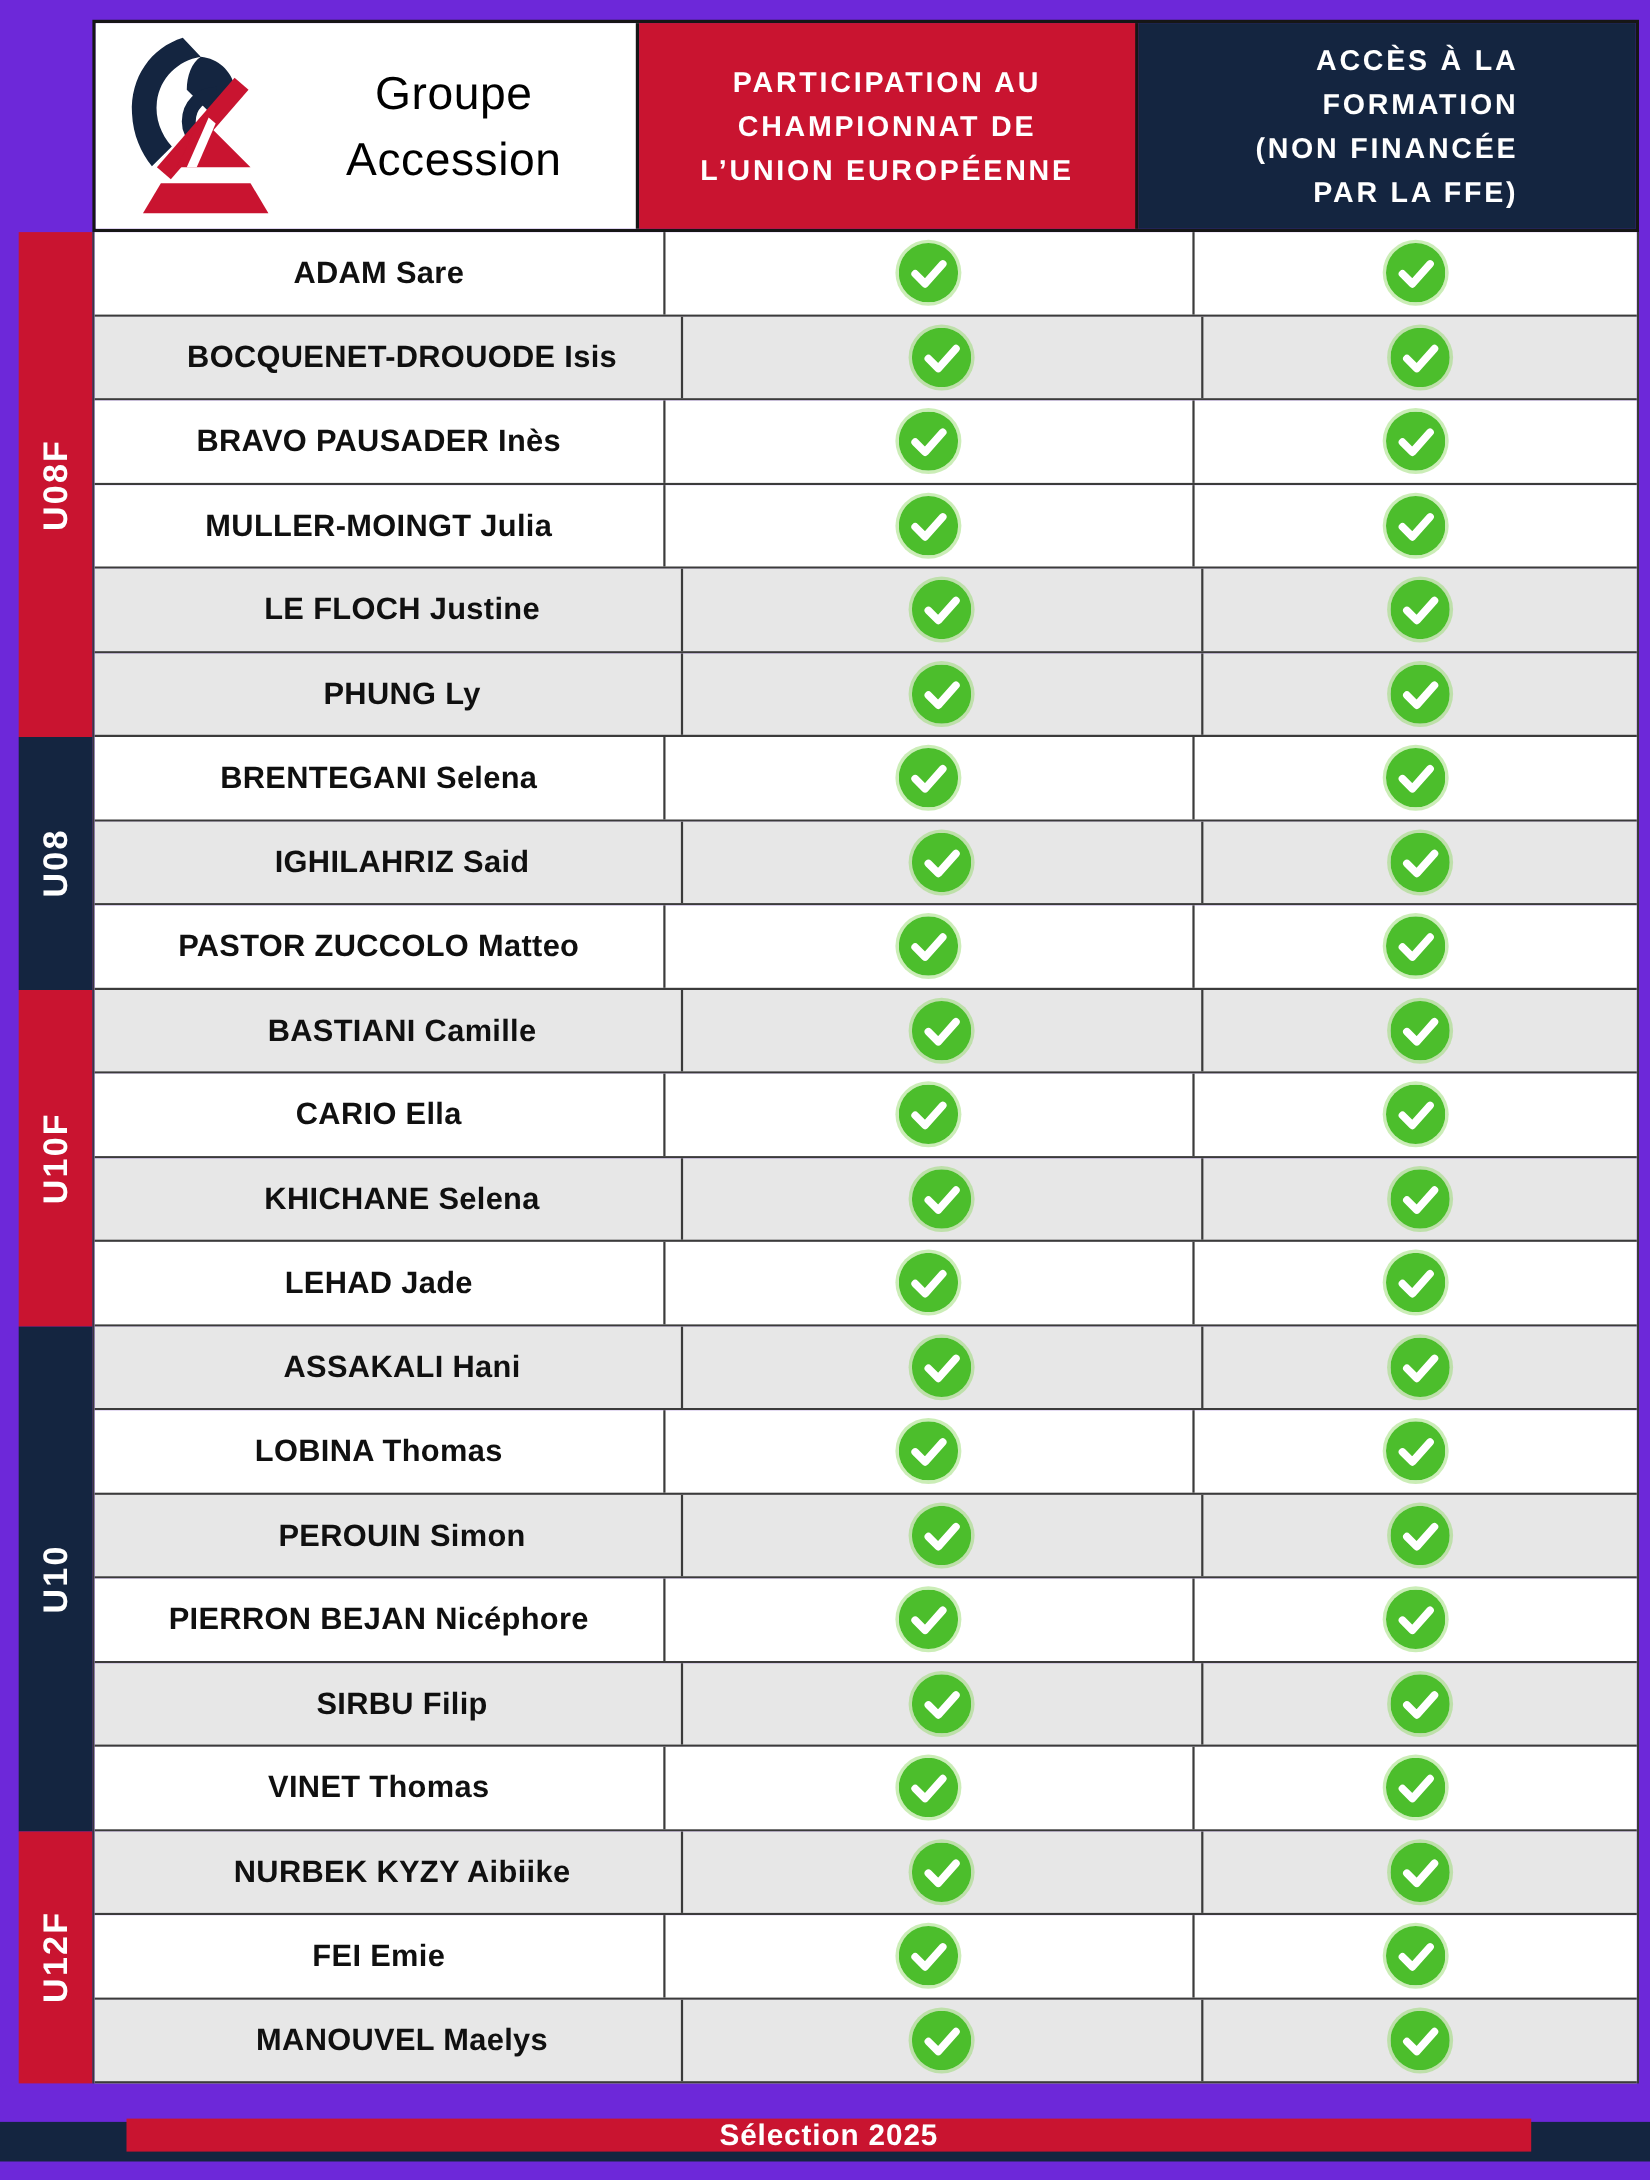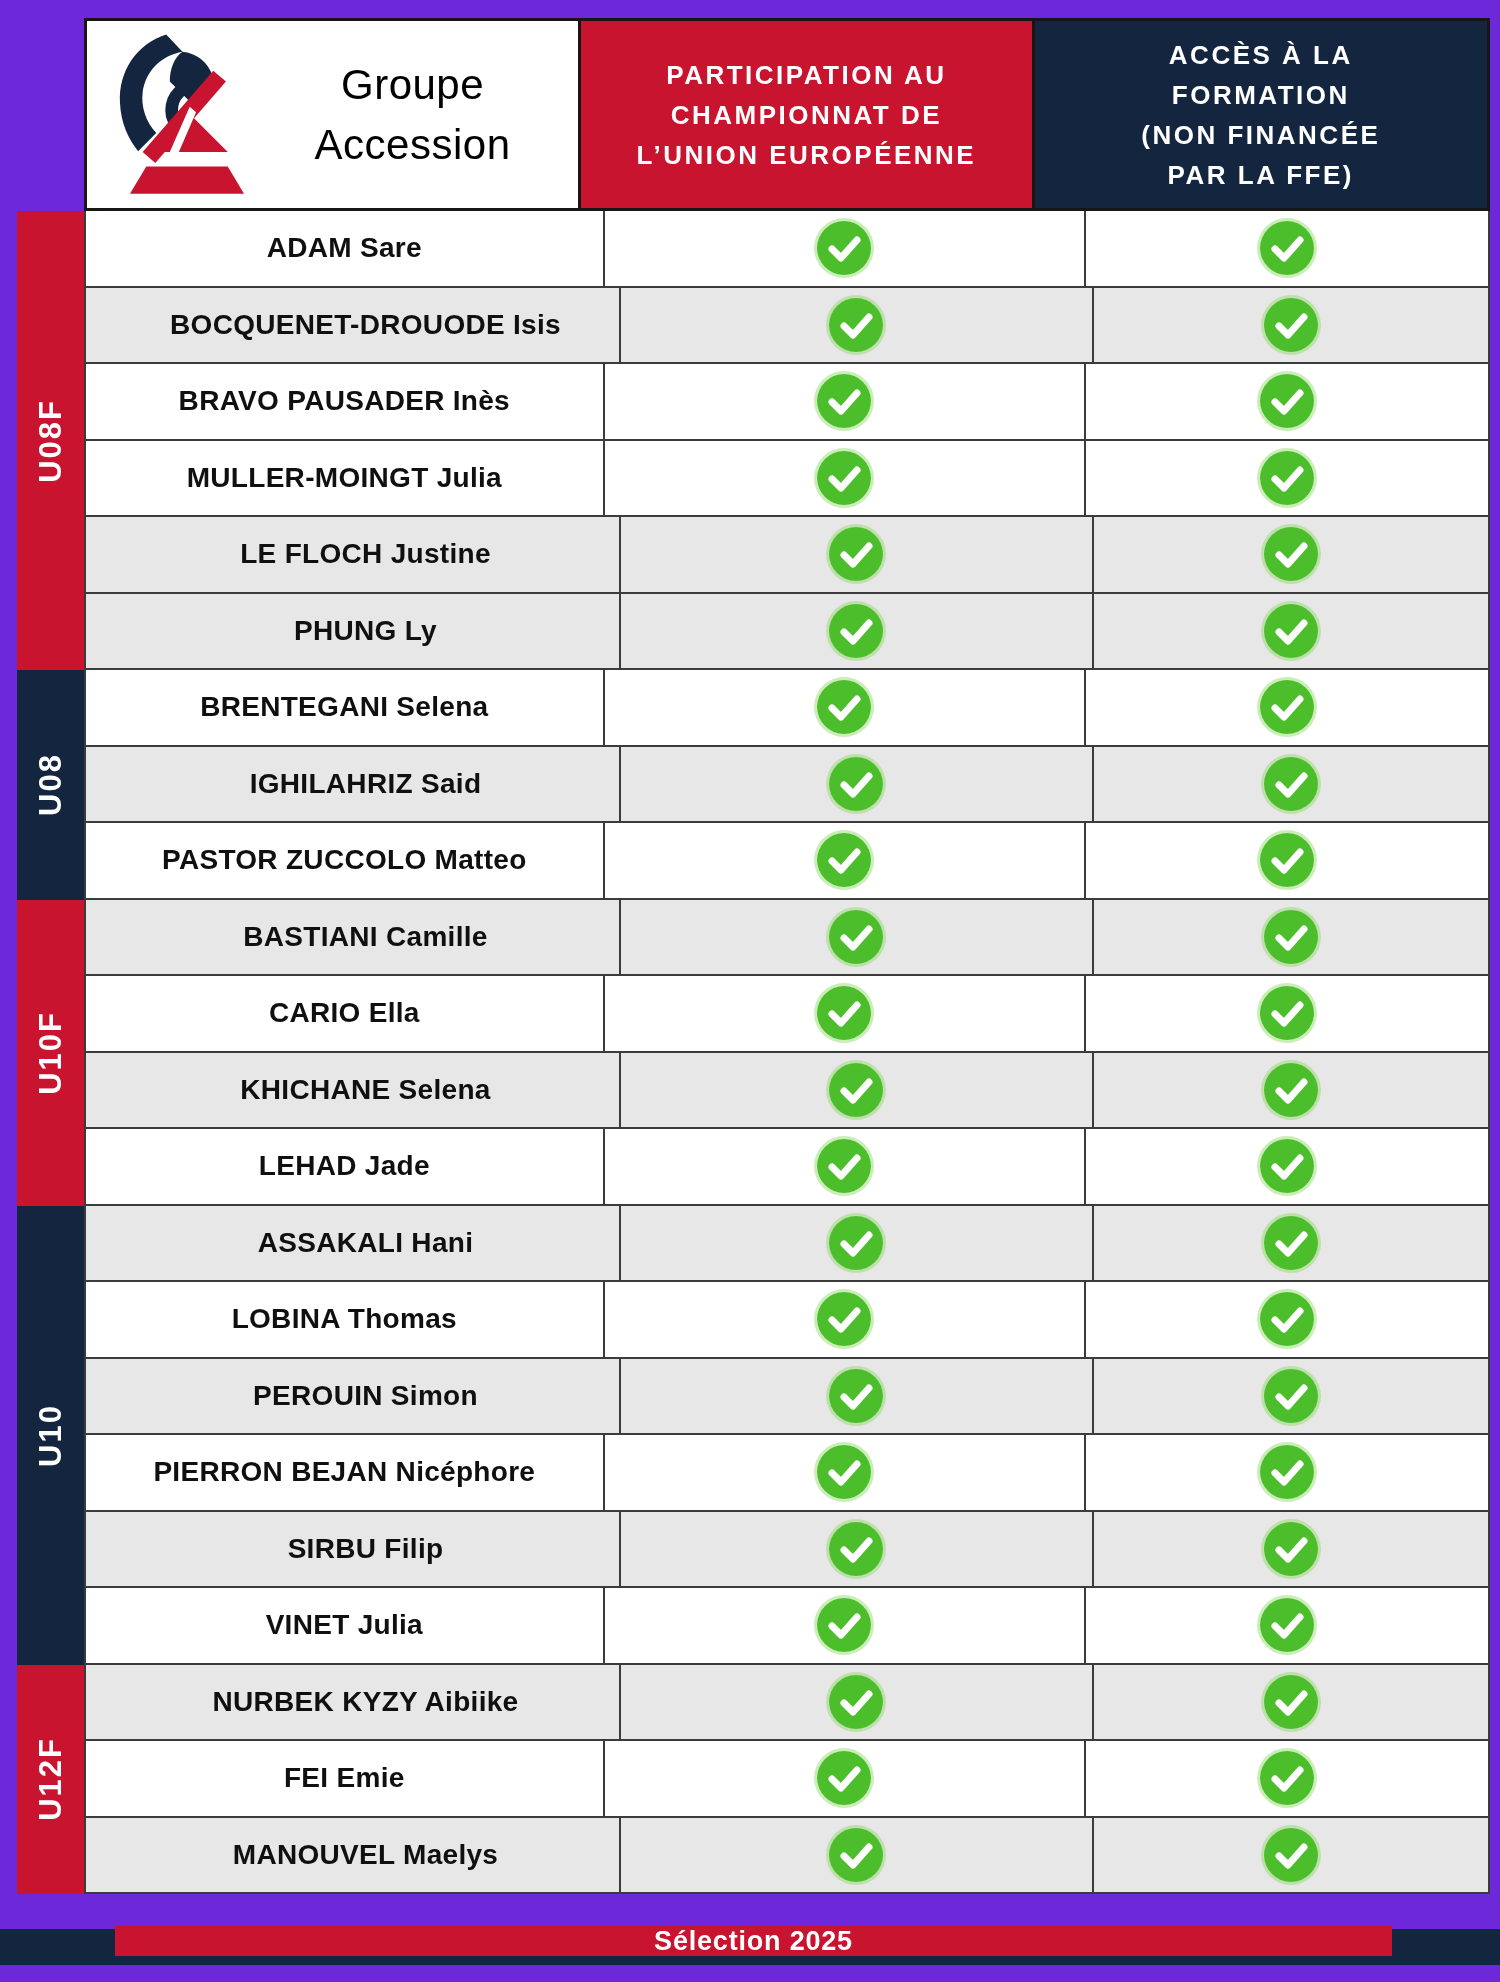--- a/index.html
+++ b/index.html
@@ -22,21 +22,21 @@
   .brand-title {
     flex:1; text-align:center; font-size:42px; line-height:60px; font-weight:500;
     color:#000; white-space:pre-line; letter-spacing:0.5px; padding-right:24px;
   }
   .hcol {
     height:100%; color:#fff; display:flex; align-items:center; justify-content:center;
     text-align:center; font-weight:600; font-size:26px; line-height:40px;
     letter-spacing:2.5px; white-space:pre-line;
   }
   .hcol.red  { width:479px; background:var(--red); border-right:3px solid #161616; }
-  .hcol.navy { width:478px; background:var(--navy); }
+  .hcol.navy { width:478px; background:var(--navy);text-align:right; }
 
   
   .strip { position:absolute; left:17px; top:211px; width:67px; }
   .strip-section {
     width:100%; display:flex; align-items:center; justify-content:center;
   }
   .strip-section.red  { background:var(--red); }
   .strip-section.navy { background:var(--navy); }
   .strip-label {
     writing-mode:vertical-rl; transform:rotate(180deg);
@@ -466,21 +466,21 @@
         <div class="cell check2">
           <div class="check-wrap">
             <svg width="54" height="54" viewBox="0 0 54 54">
               <circle cx="27" cy="27" r="27" fill="#4CBE2C"></circle>
               <path d="M15 28 L24 37 L40 19" fill="none" stroke="#FFFFFF" stroke-width="7" stroke-linecap="round" stroke-linejoin="round"></path>
             </svg>
           </div>
         </div>
       </div>
       <div class="row">
-        <div class="cell name">VINET Julia</div>
+        <div class="cell name">VINET Thomas</div>
         <div class="cell check1">
           <div class="check-wrap">
             <svg width="54" height="54" viewBox="0 0 54 54">
               <circle cx="27" cy="27" r="27" fill="#4CBE2C"></circle>
               <path d="M15 28 L24 37 L40 19" fill="none" stroke="#FFFFFF" stroke-width="7" stroke-linecap="round" stroke-linejoin="round"></path>
             </svg>
           </div>
         </div>
         <div class="cell check2">
           <div class="check-wrap">

